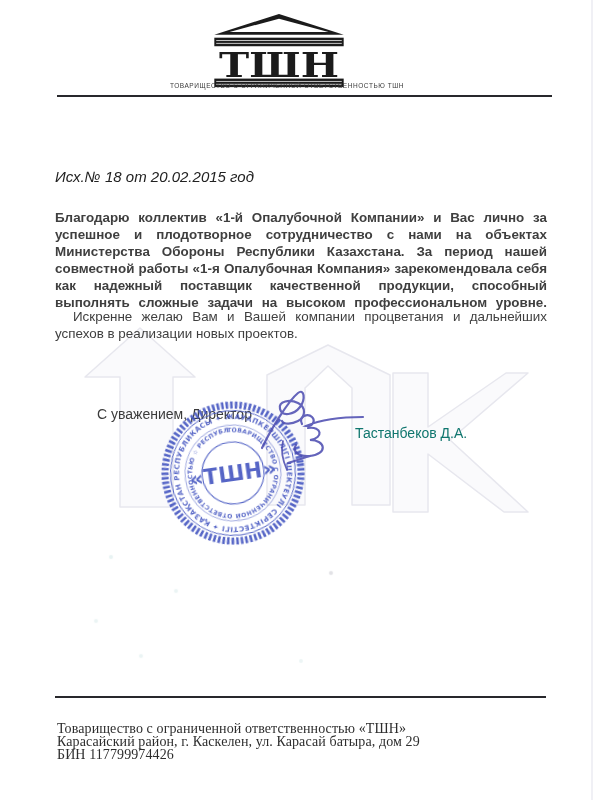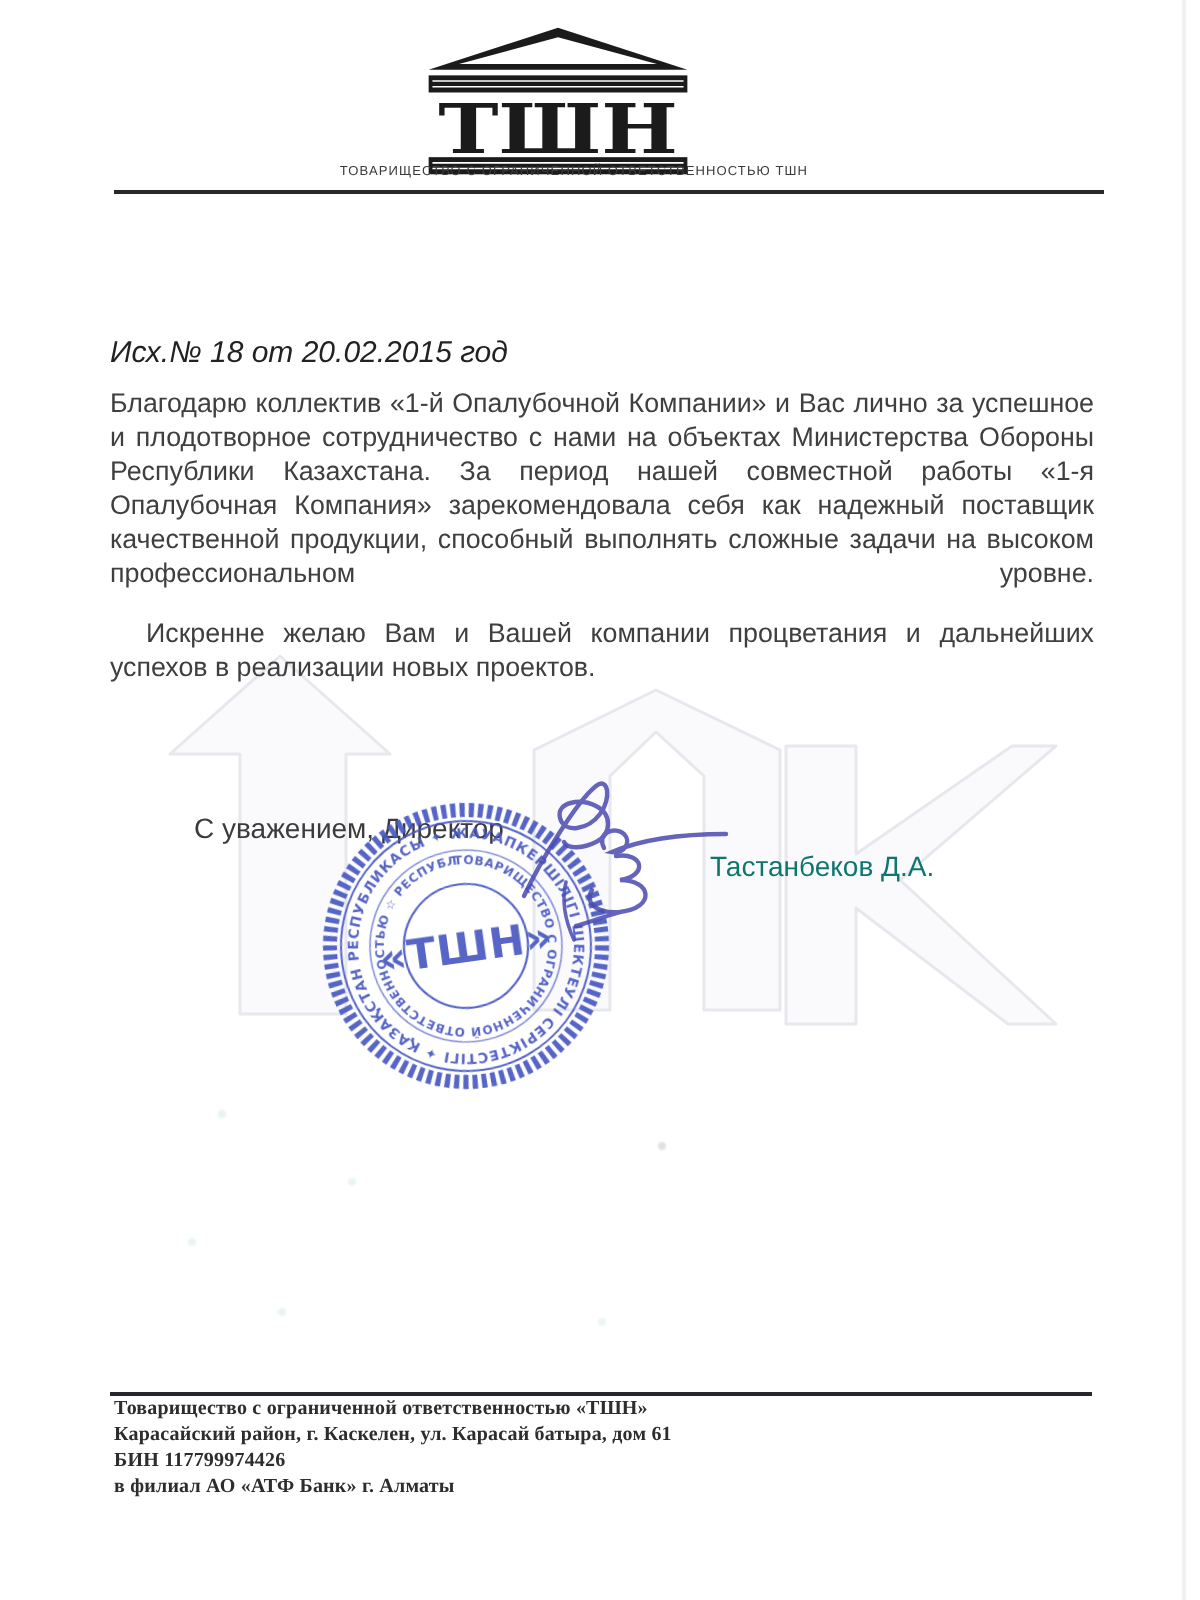--- a/index.html
+++ b/index.html
@@ -17,39 +17,39 @@
   }
   .header-rule{position:absolute;left:57px;top:95px;width:495px;height:2px;background:#28282c;}
   
   .ref-line{
     position:absolute;left:55px;top:168px;
     font-family:Liberation Sans, sans-serif;font-style:italic;font-size:15px;color:#222;
   }
   
   .para{position:absolute;left:55px;width:492px;font-size:13.4px;line-height:17px;
         text-align:justify;color:#3f3f3f;z-index:2;}
-  .para-1{top:193px;text-align-last:justify;}
+  .para-1{top:209px;text-align-last:justify;font-weight:bold;}
   .para-2{top:308px;text-indent:18px;}
   
   .closing{position:absolute;left:97px;top:406px;font-size:14px;line-height:17px;color:#3b3b3b;z-index:2;}
   .signer-name{position:absolute;left:355px;top:425px;font-size:14px;color:#0f766e;z-index:2;}
   .signature-svg{position:absolute;left:248px;top:383px;z-index:5;}
   
   .stamp-wrap{
     position:absolute;left:158px;top:398px;width:150px;height:150px;z-index:4;
     transform:rotate(-8deg);opacity:.92;filter:blur(.25px);
   }
   
   .watermark-svg{position:absolute;left:78px;top:322px;z-index:1;}
   
   .footer-rule{position:absolute;left:55px;top:696px;width:491px;height:2px;background:#28282c;}
   .footer{
-    position:absolute;left:57px;top:698px;z-index:2;
-    font-family:"Liberation Serif",serif;font-weight:bold;
-    font-size:10px;line-height:13px;color:#2d2d2d;letter-spacing:.1px;
+    position:absolute;left:57px;top:722px;z-index:2;
+    font-family:"Liberation Serif",serif;font-weight:normal;
+    font-size:14px;line-height:13px;color:#2d2d2d;letter-spacing:.1px;
   }
   
   .scan-edge{position:absolute;left:591px;top:0;width:2px;height:800px;background:#ededf3;opacity:.85;}
   .scan-noise{
     position:absolute;left:0;top:0;width:2px;height:2px;border-radius:50%;
     box-shadow:110px 556px 1px 1px rgba(185,218,218,.35),
                175px 590px 1px 1px rgba(185,218,218,.3),
                95px 620px 1px 1px rgba(185,218,218,.3),
                330px 572px 1px 1px rgba(170,170,180,.35),
                300px 660px 1px 1px rgba(185,218,218,.28),
@@ -125,21 +125,20 @@
       <path d="M54,41 C50,33 60,30 64,34 C68,38 64,44 58,43 C72,37 92,34 115,34"></path>
       <path d="M60,45 C74,43 76,55 62,57 C78,57 80,71 62,73 C50,74 44,68 48,62"></path>
       <path d="M62,73 C52,76 44,79 40,80"></path>
       <path d="M35,58 C33,66 34,76 39,87" stroke-width="1.8"></path>
     </g>
   </svg>
 
   <div class="footer-rule"></div>
   <div class="footer">
     <div>Товарищество с ограниченной ответственностью «ТШН»</div>
-    <div>Карасайский район, г. Каскелен, ул. Карасай батыра, дом 61</div>
+    <div>Карасайский район, г. Каскелен, ул. Карасай батыра, дом 29</div>
     <div>БИН 117799974426</div>
-    <div>в филиал АО «АТФ Банк» г. Алматы</div>
   </div>
 
   <div class="scan-edge"></div>
   <div class="scan-noise"></div>
 
 </div>
 
 </body></html>

